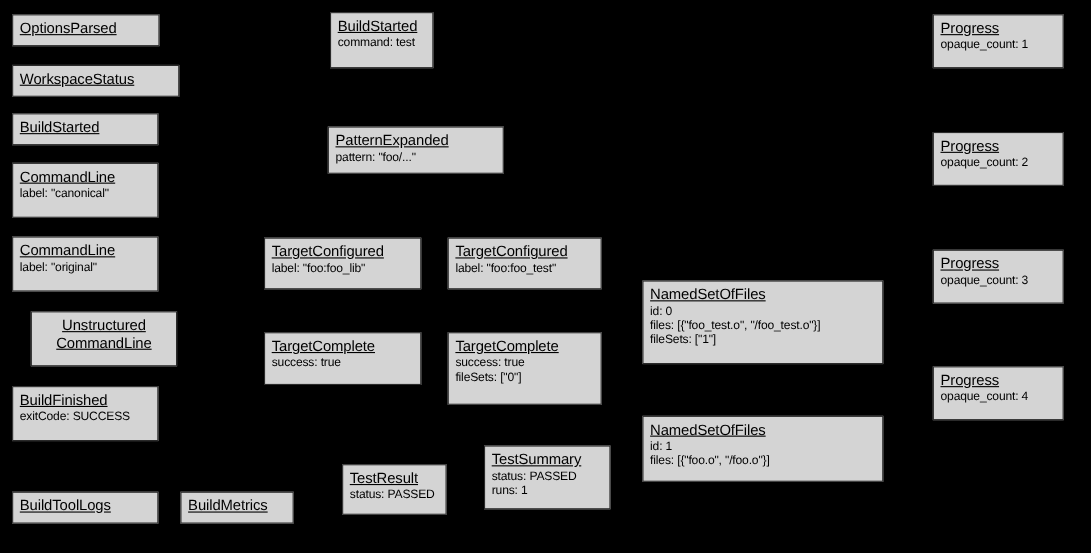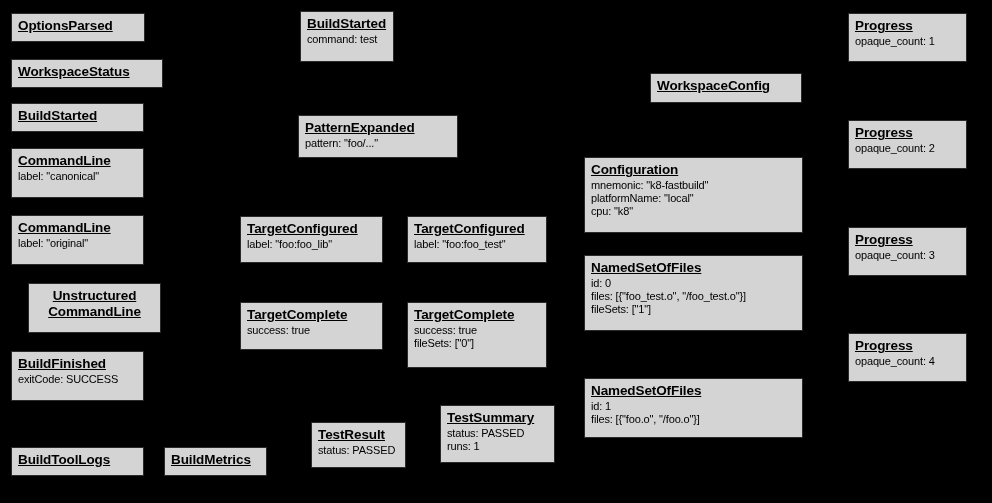--- a/index.html
+++ b/index.html
@@ -29,21 +29,21 @@
     box-sizing: border-box;
     background: #d4d4d4;
     border: 1px solid #2a2a2a;
     padding: 4px 6px 5px 6px;
     color: #000000;
     line-height: 1.18;
     overflow: hidden;
   }
   .node-title {
     display: block;
-    font-weight: bold;
+    font-weight: normal;
     font-size: 13.5px;
     text-decoration: underline;
     text-underline-offset: 1px;
     letter-spacing: -0.1px;
     white-space: nowrap;
     margin-bottom: 1px;
   }
   .node-title.wrap {
     white-space: normal;
   }
@@ -141,31 +141,20 @@
         <span class="node-attr">status: PASSED</span>
       </span>
     </div>
     <div class="node" style="left: 440px; top: 405px; width: 115px; height: 58px;">
       <span class="node-title">TestSummary</span>
       <span class="node-attrs">
         <span class="node-attr">status: PASSED</span>
         <span class="node-attr">runs: 1</span>
       </span>
     </div>
-    <div class="node" style="left: 650px; top: 73px; width: 152px; height: 30px;">
-      <span class="node-title">WorkspaceConfig</span>
-    </div>
-    <div class="node" style="left: 584px; top: 157px; width: 219px; height: 76px;">
-      <span class="node-title">Configuration</span>
-      <span class="node-attrs">
-        <span class="node-attr">mnemonic: "k8-fastbuild"</span>
-        <span class="node-attr">platformName: "local"</span>
-        <span class="node-attr">cpu: "k8"</span>
-      </span>
-    </div>
     <div class="node" style="left: 584px; top: 255px; width: 219px; height: 76px;">
       <span class="node-title">NamedSetOfFiles</span>
       <span class="node-attrs">
         <span class="node-attr">id: 0</span>
         <span class="node-attr">files: [{"foo_test.o", "/foo_test.o"}]</span>
         <span class="node-attr">fileSets: ["1"]</span>
       </span>
     </div>
     <div class="node" style="left: 584px; top: 378px; width: 219px; height: 60px;">
       <span class="node-title">NamedSetOfFiles</span>

